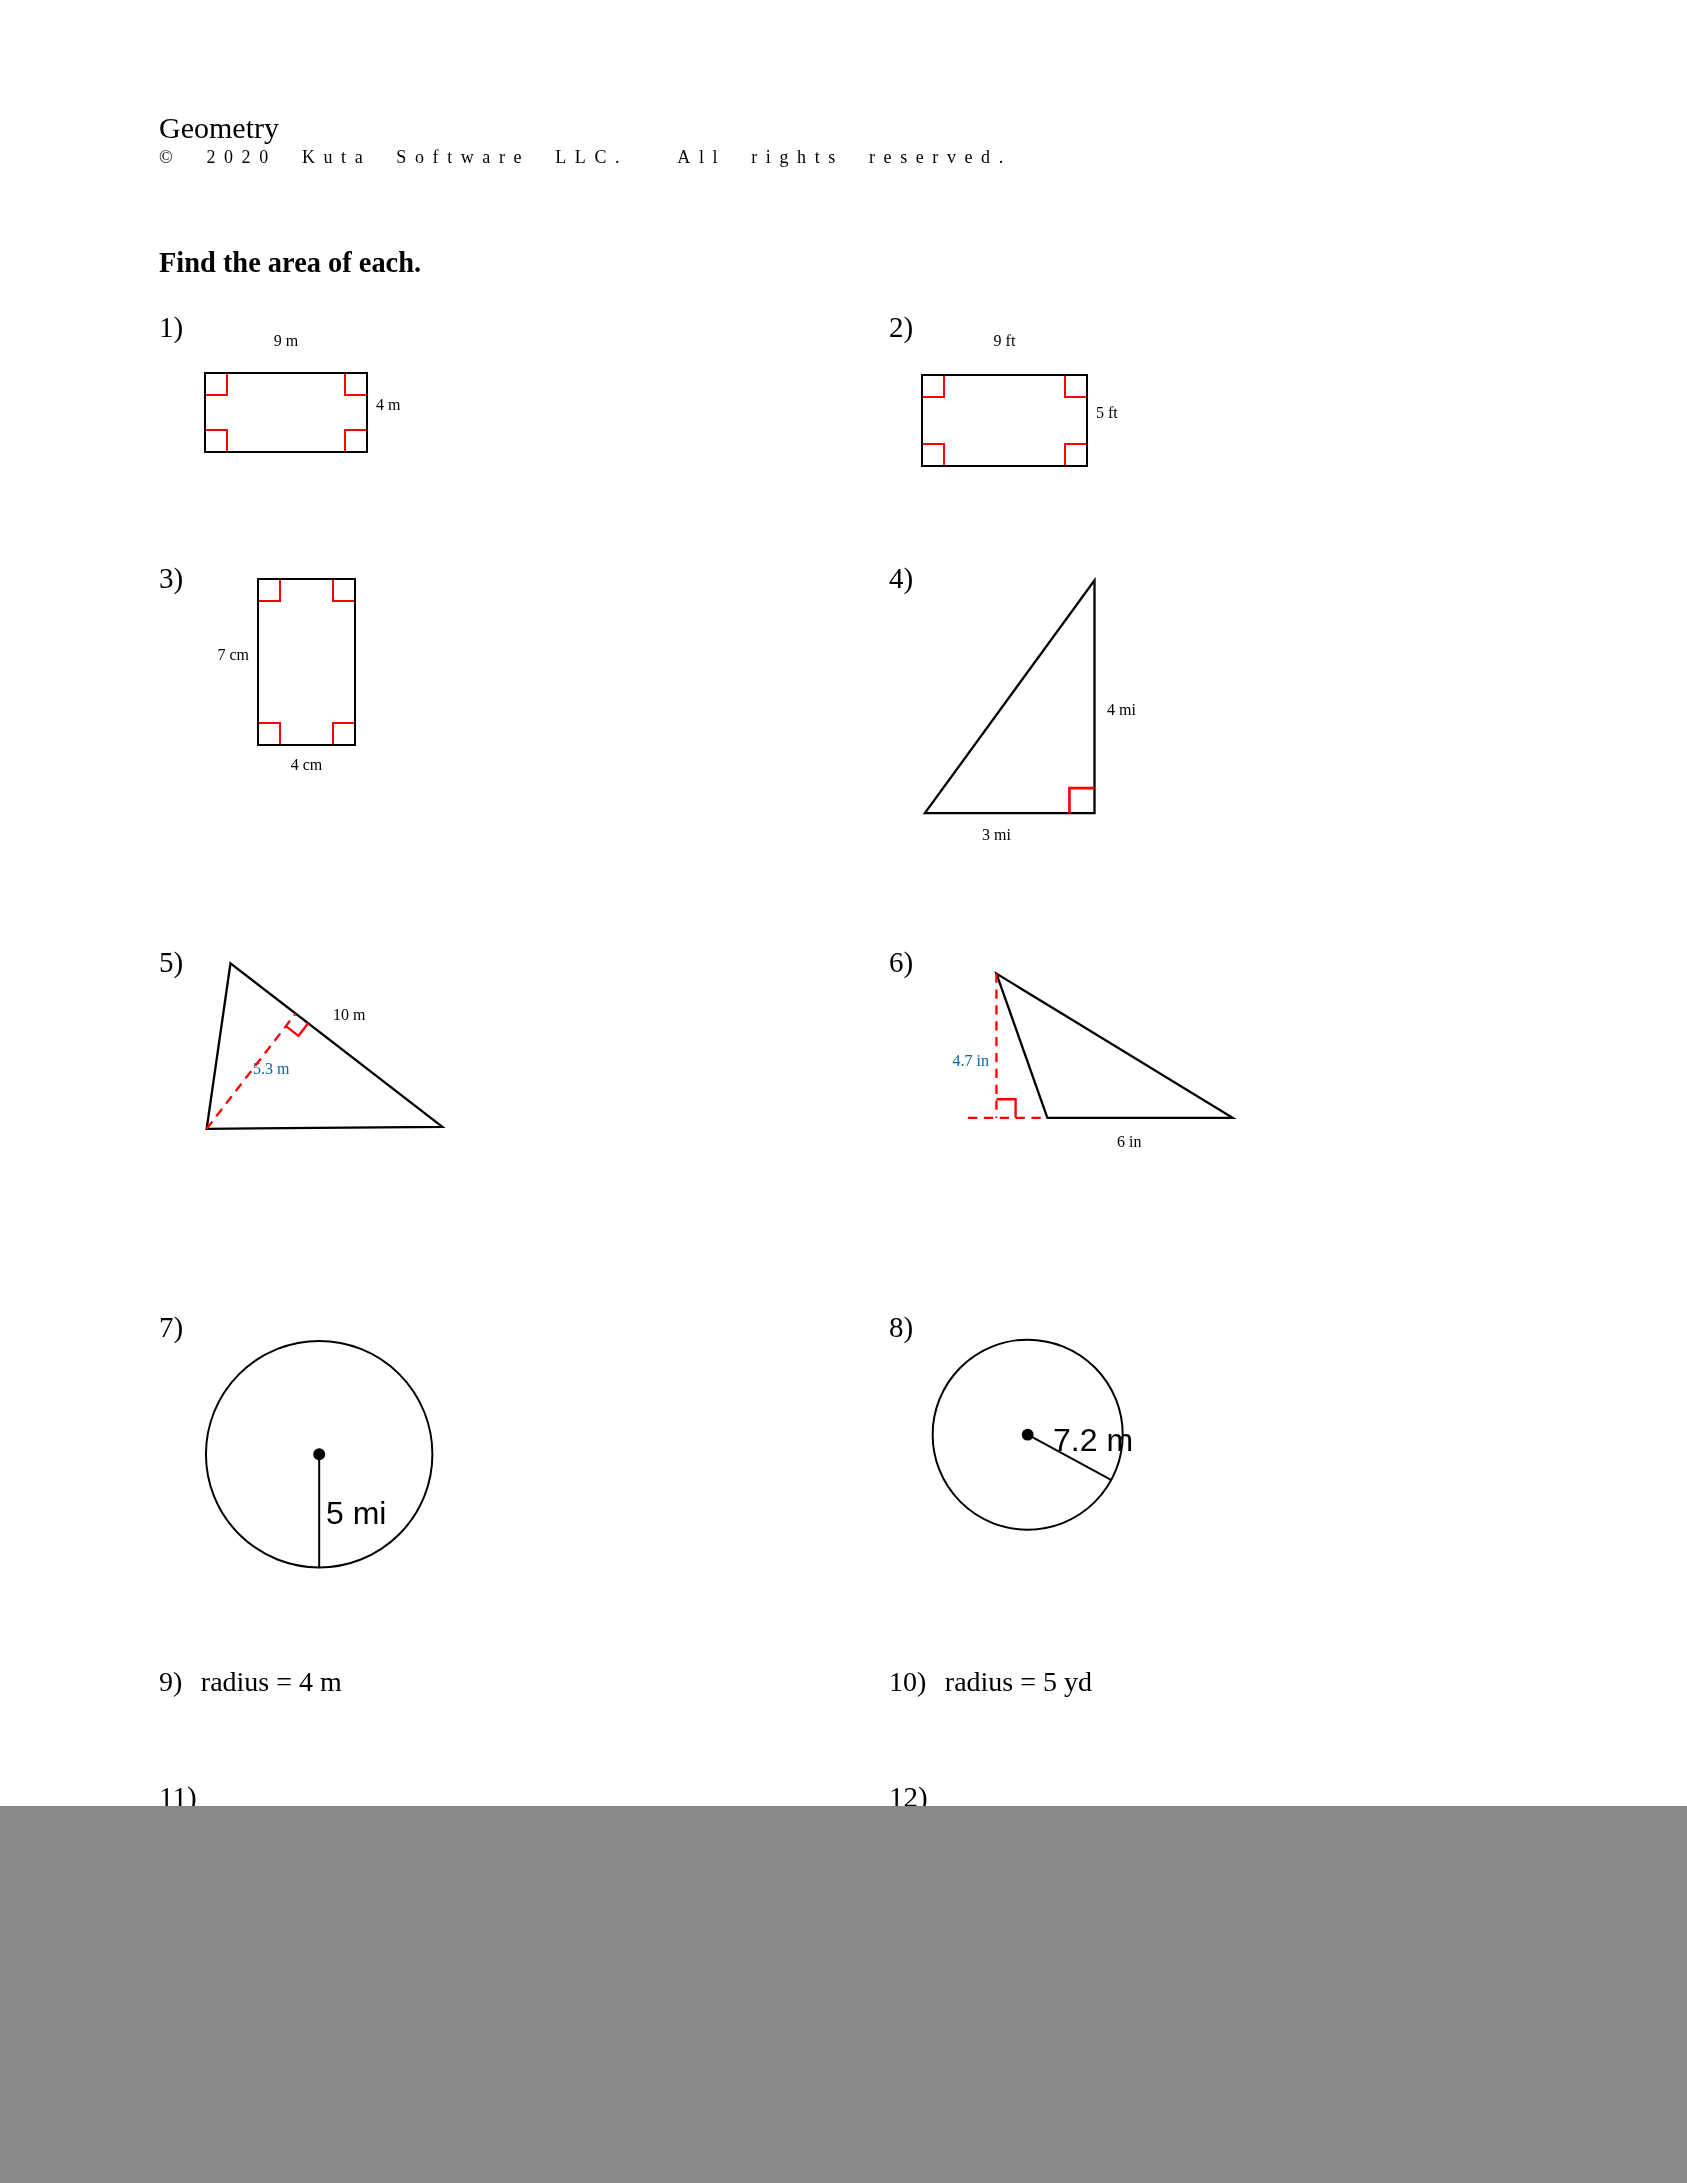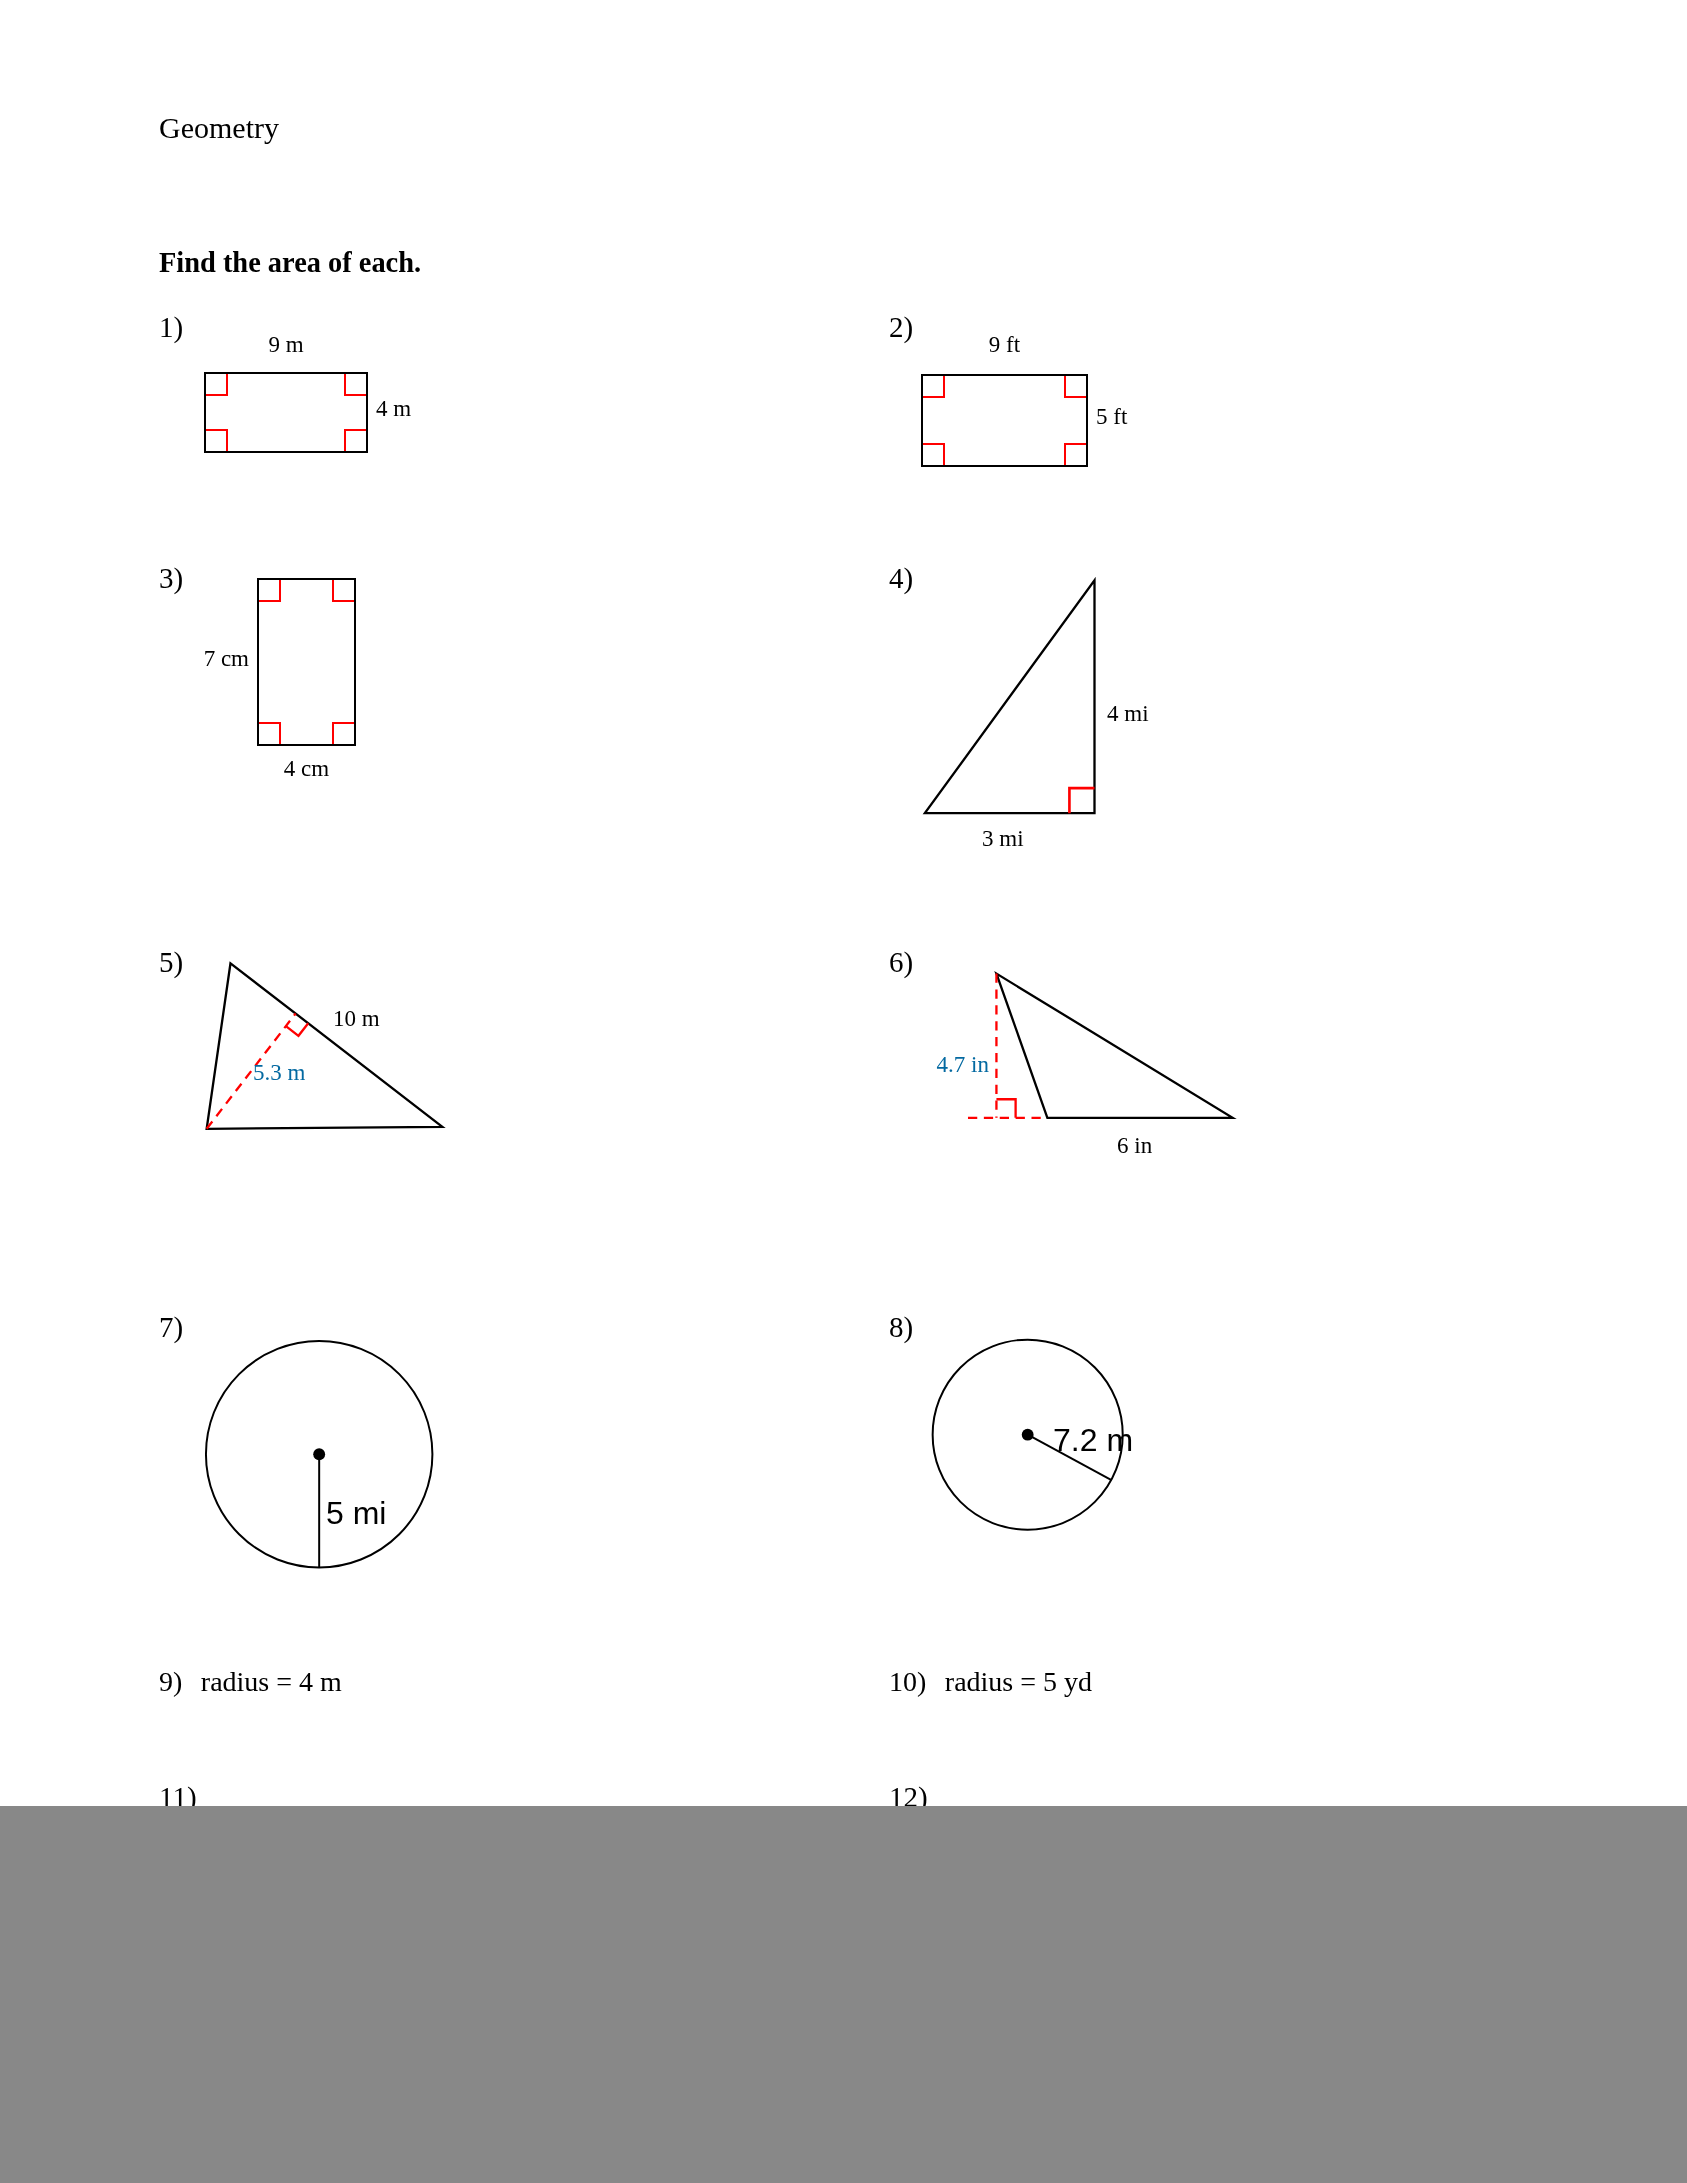--- a/index.html
+++ b/index.html
@@ -7,21 +7,21 @@
     position:relative;width:1687px;height:1806px;background:#ffffff;
     font-family:"Liberation Serif", serif;color:#000;overflow:hidden;
   }
   .abs{position:absolute;}
   .prewrap{white-space:pre-wrap;}
   .course{font-size:30px;}
   .copyline{font-size:18px;letter-spacing:8.6px;word-spacing:12px;}
   .title{font-size:40px;}
   .instruction{font-size:28.4px;font-weight:bold;}
   .pnum{font-size:29px;}
-  .slabel{font-size:23px;}
+  .slabel{font-size:16px;}
   .red{color:#0369a1;}
   .center{text-align:center;}
   .right{text-align:right;}
   .sans{font-family:"Liberation Sans", sans-serif;font-size:32px;}
   .radiusline{font-size:28px;}
   .radiusline .rtext{margin-left:18.5px;}
   .rect{box-sizing:border-box;border:2.6px solid #000;background:#fff;}
   .cm{position:absolute;width:20px;height:20px;border:0 solid #ff0000;}
   .cm.tl{left:0;top:0;border-right-width:2.6px;border-bottom-width:2.6px;}
   .cm.tr{right:0;top:0;border-left-width:2.6px;border-bottom-width:2.6px;}
@@ -30,20 +30,21 @@
   svg{display:block;overflow:visible;}
   .footerline{font-size:18px;letter-spacing:6px;word-spacing:6.6px;}
   .watermark{font-size:16.5px;color:#ededed;}
 </style>
 </head>
 <body>
 
 <div id="page">
 
   <div class="abs course" style="left:159px;top:111px;">Geometry</div>
+  <div class="abs copyline prewrap" style="left:159px;top:147px;">© 2020 Kuta Software LLC.  All rights reserved.</div>
   <div class="abs instruction prewrap" style="left:159px;top:247px;">Find the area of each.</div>
 
   <div class="abs pnum" style="left:159px;top:311px;">1)</div>
   <div class="abs slabel center" style="left:204px;top:332px;width:164px;">9 m</div>
   <div class="abs rect" style="left:204px;top:372px;width:164px;height:81px;">
     <div class="cm tl"></div>
     <div class="cm tr"></div>
     <div class="cm bl"></div>
     <div class="cm br"></div>
   </div>

